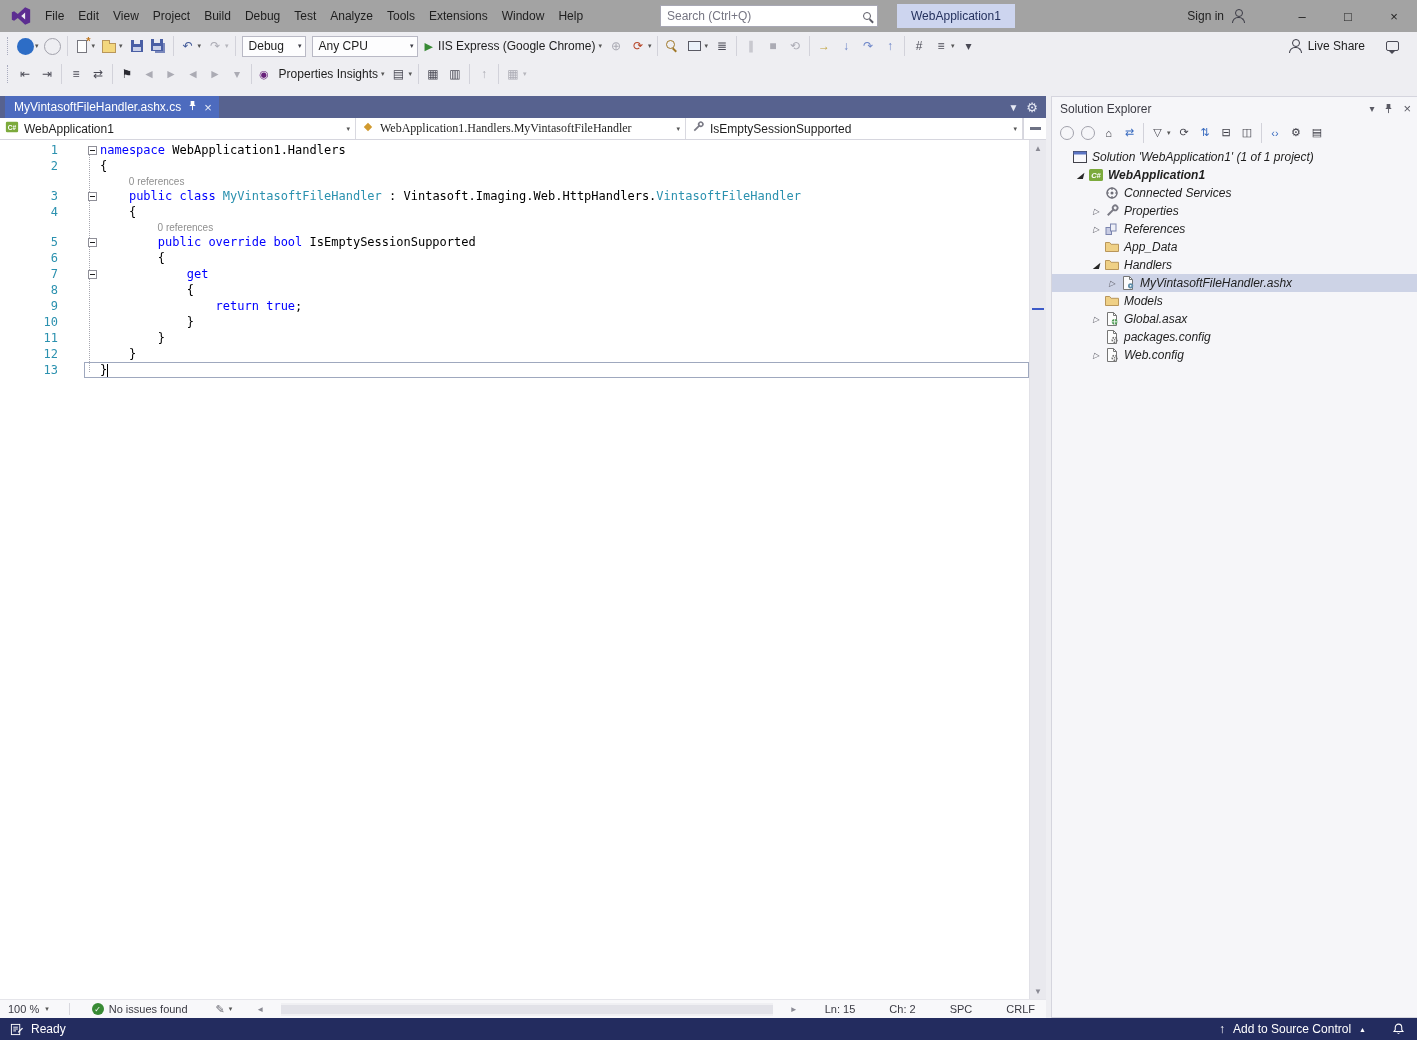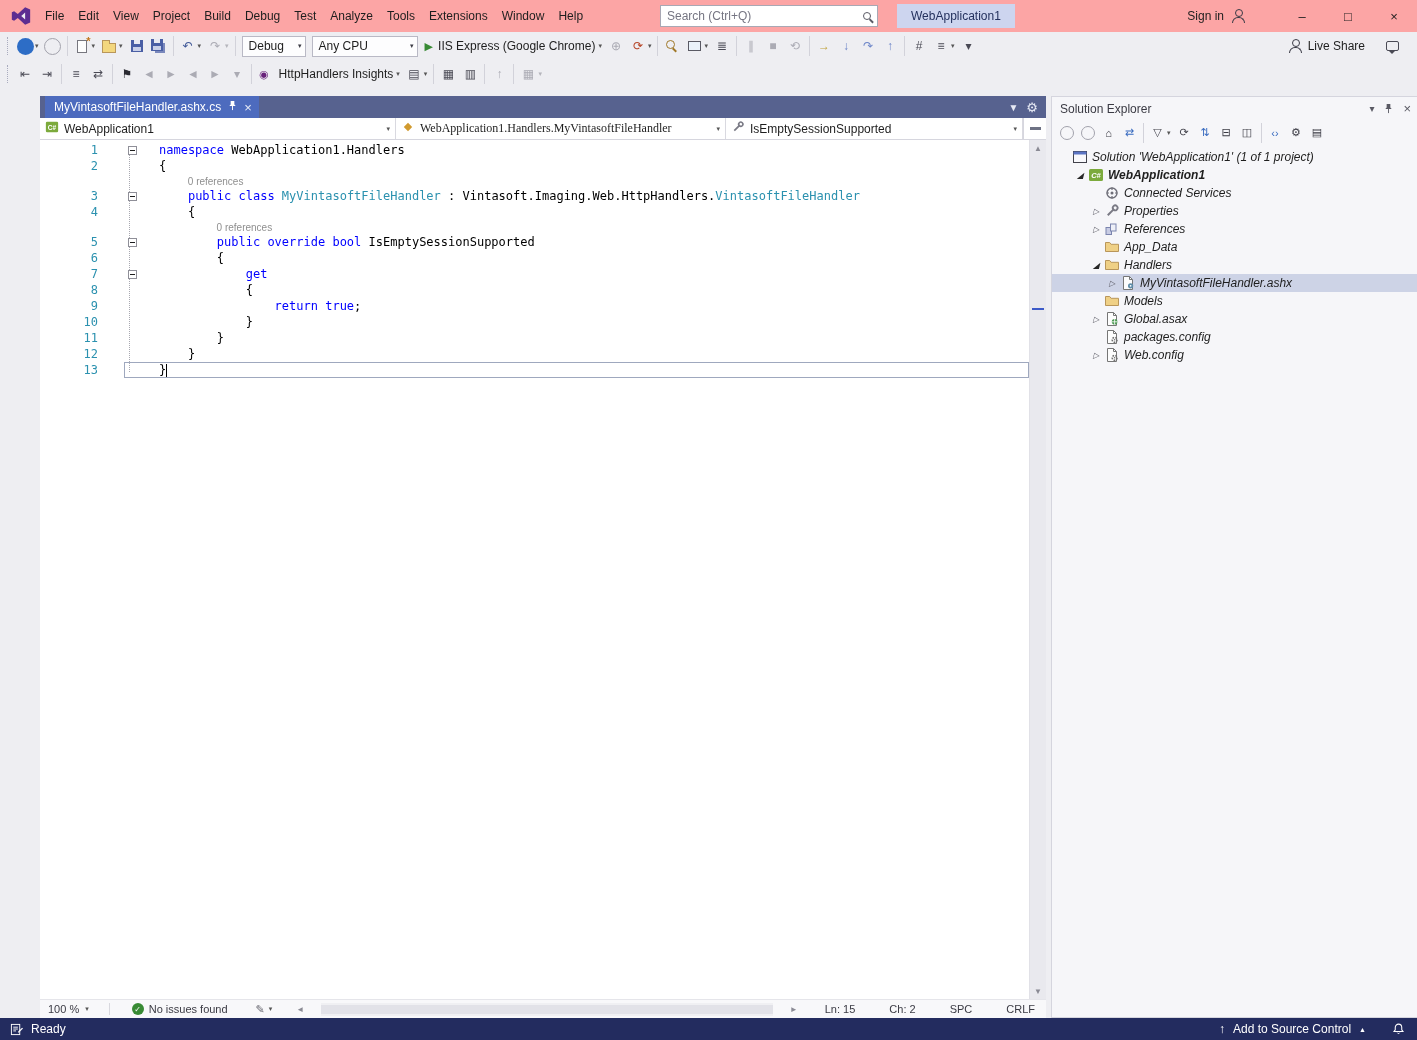--- a/index.html
+++ b/index.html
@@ -1,21 +1,21 @@
 <!DOCTYPE html>
 <html><head>
 <meta charset="utf-8">
 <style>
   * { margin:0; padding:0; box-sizing:border-box; }
   html,body { width:1417px; height:1040px; overflow:hidden; }
   body { font-family:"Liberation Sans", sans-serif; font-size:12px; color:#1E1E1E; background:#EEEEF2; }
   #root { width:1417px; height:1040px; display:flex; flex-direction:column; background:#EEEEF2; }
 
   
-  .titlebar { height:32px; flex:none; display:flex; align-items:center; background:#fca5a5; position:relative; padding-left:8px; }
+  .titlebar { height:32px; flex:none; display:flex; align-items:center; background:#a3a3a3; position:relative; padding-left:8px; }
   .vslogo { width:26px; height:26px; display:flex; align-items:center; justify-content:center; margin-right:4px; }
   .menubar { display:flex; }
   .menu-item { padding:3px 7px; cursor:default; }
   .qsearch { position:absolute; left:660px; top:5px; width:218px; height:22px; background:#FFFFFF; border:1px solid #A8A8B4; display:flex; align-items:center; padding:0 6px; }
   .qsearch input { border:none; outline:none; flex:1; font:12px "Liberation Sans",sans-serif; color:#1E1E1E; background:transparent; }
   .qsearch input::placeholder { color:#767683; }
   .mag { width:8px; height:8px; border:1.5px solid #5B5B66; border-radius:50%; position:relative; flex:none; display:inline-block; }
   .mag::after { content:""; position:absolute; width:5px; height:1.5px; background:#5B5B66; transform:rotate(45deg); right:-4px; bottom:-2px; }
   .solbadge { position:absolute; left:897px; top:4px; height:24px; line-height:24px; padding:0 14px; background:#CDD5EF; color:#24315E; }
   .tb-right { margin-left:auto; display:flex; }
@@ -57,21 +57,21 @@
   .i-mag-page::after { content:""; position:absolute; bottom:2px; right:2px; width:5px; height:2px; background:#A07828; transform:rotate(45deg); }
   .i-monitor { width:13px; height:10px; border:1px solid #5A5A64; background:#EAF2FA; display:inline-block; }
   .i-person { position:relative; width:14px; height:14px; display:inline-block; }
   .i-person::before { content:""; position:absolute; top:0; left:4px; width:6px; height:6px; border-radius:50%; border:1.5px solid #3B3B46; }
   .i-person::after { content:""; position:absolute; bottom:0; left:1px; width:11px; height:5px; border-radius:6px 6px 0 0; border:1.5px solid #3B3B46; border-bottom:none; }
   .i-bubble { width:13px; height:10px; border:1.3px solid #4A4A55; border-radius:2px; position:relative; display:inline-block; }
   .i-bubble::after { content:""; position:absolute; bottom:-7px; left:2px; border:3px solid transparent; border-top-color:#4A4A55; }
 
   
   .main { flex:1; display:flex; padding-top:8px; min-height:0; background:#EEEEF2; }
-  .editor-col { width:1046px; flex:none; display:flex; flex-direction:column; min-height:0;padding-left:40px; }
+  .editor-col { width:1046px; flex:none; display:flex; flex-direction:column; min-height:0; }
 
   .tabband { height:22px; flex:none; background:#57628F; display:flex; align-items:stretch; position:relative; }
   .tab { background:#4D6BBE; color:#FFFFFF; display:flex; align-items:center; padding:0 7px 0 9px; margin-left:5px; gap:6px; }
   .tab-close { font-size:13px; line-height:1; color:#E8ECF8; }
   .band-right { margin-left:auto; display:flex; align-items:center; gap:8px; padding-right:8px; color:#E6E9F4; }
   .band-ic { font-size:10px; }
   .band-ic.gear { font-size:13px; }
 
   .navbar { height:22px; flex:none; background:#FFFFFF; border-bottom:1px solid #D6D6DE; display:flex; }
   .bc { display:flex; align-items:center; padding:0 5px; border-right:1px solid #D9D9E0; gap:5px; min-width:0; }
@@ -80,21 +80,21 @@
   .bc-caret { margin-left:auto; font-size:7px; color:#555; flex:none; }
   .split-btn { width:23px; flex:none; display:flex; align-items:center; justify-content:center; border-left:1px solid #D6D6DE; }
   .split-bar { width:11px; height:3px; background:#6E7284; }
 
   .editor-wrap { flex:1; min-height:0; display:flex; background:#FFFFFF; position:relative; }
   .code-rows { flex:1; padding-top:2px; overflow:hidden; }
   .crow { display:flex; height:16px; font:12px/16px "DejaVu Sans Mono", monospace; }
   .crow.lensrow { height:14px; }
   .ln { width:58px; flex:none; text-align:right; color:#2B91AF; }
   .gut-spacer { width:26px; flex:none; }
-  .rowbody { flex:1; display:flex; min-width:0;gap:19px; }
+  .rowbody { flex:1; display:flex; min-width:0; }
   .rowbody.current { box-shadow:inset 0 0 0 1px #9FA8BE; }
   .foldcell { width:16px; flex:none; display:flex; align-items:center; justify-content:center; }
   .foldbox { width:9px; height:9px; border:1px solid #8F8F98; background:#fff; position:relative; z-index:2; }
   .foldbox::after { content:""; position:absolute; left:1px; right:1px; top:3px; height:1px; background:#1E1E1E; }
   .codetext { white-space:pre; color:#000; display:flex; align-items:center; }
   .s-k { color:#0000FF; } .s-t { color:#2B91AF; } .s-p { color:#000000; }
   .lenstext { font:10px/13px "Liberation Sans", sans-serif; color:#8F8F8F; white-space:nowrap; }
   .textcaret { width:1px; height:13px; background:#000; display:inline-block; }
   .fold-guide { position:absolute; left:89px; top:10px; height:222px; width:0; border-left:1px dotted #A8A8B0; z-index:1; }
   .vscroll { width:17px; flex:none; background:#E9E9EE; border-left:1px solid #E1E1E7; position:relative; }
@@ -280,21 +280,21 @@
         <span class="tb-sep"></span>
         <span class="tb-icon" style="color: rgb(43, 43, 51);">⚑</span>
         <span class="tb-icon disabled">◄</span>
         <span class="tb-icon disabled">►</span>
         <span class="tb-icon disabled">◄</span>
         <span class="tb-icon disabled">►</span>
         <span class="tb-icon disabled">▾</span>
         <span class="tb-sep"></span>
         <div class="tb-labelbtn">
           <span class="run-play" style="color: rgb(104, 33, 122);">◉</span>
-          <span>HttpHandlers Insights</span>
+          <span>Properties Insights</span>
         </div>
         <span class="tb-caret">▾</span>
         <span class="tb-icon" style="color: rgb(74, 74, 85);">▤</span>
         <span class="tb-caret">▾</span>
         <span class="tb-sep"></span>
         <span class="tb-icon" style="color: rgb(74, 74, 85);">▦</span>
         <span class="tb-icon" style="color: rgb(74, 74, 85);">▥</span>
         <span class="tb-sep"></span>
         <span class="tb-icon disabled">↑</span>
         <span class="tb-sep"></span>

